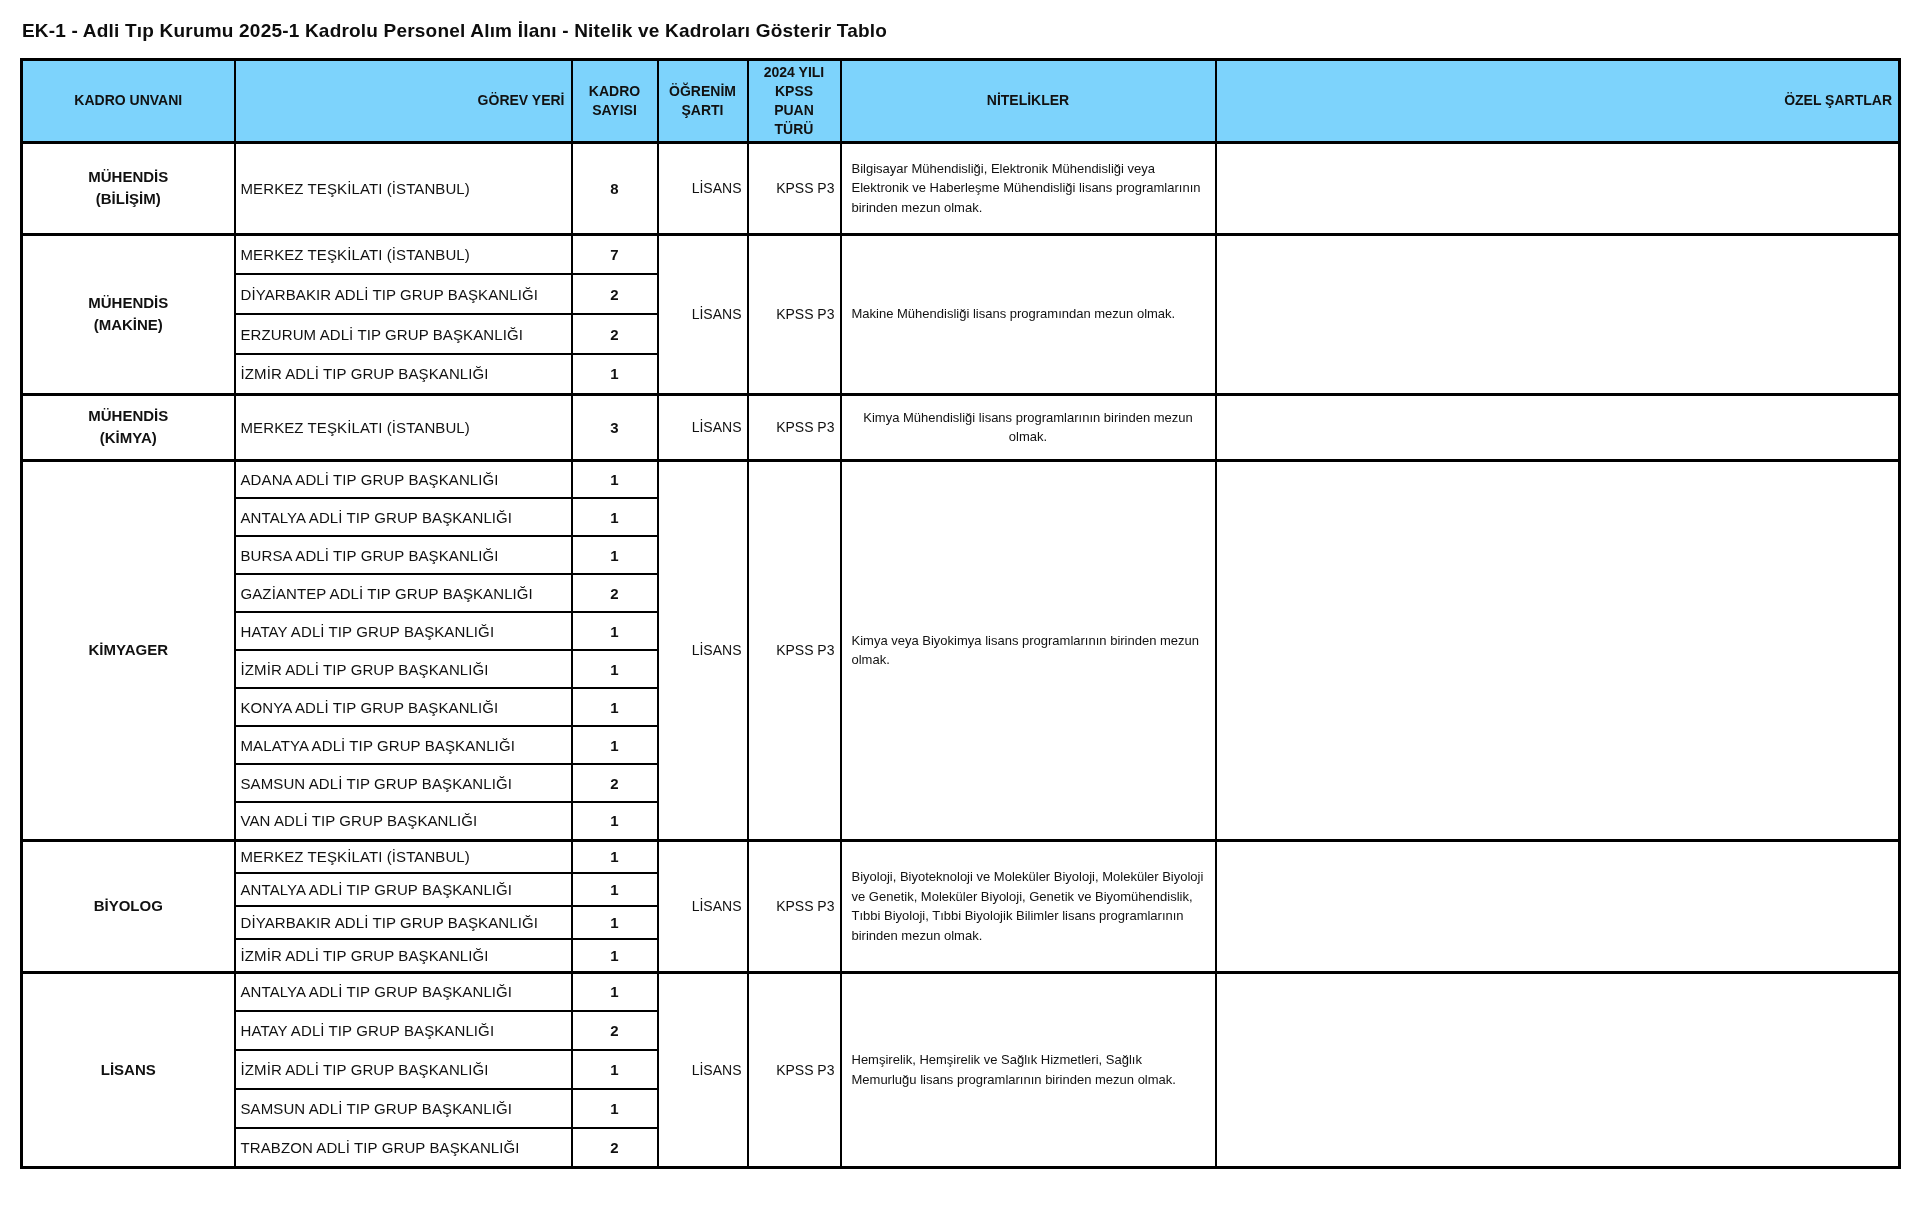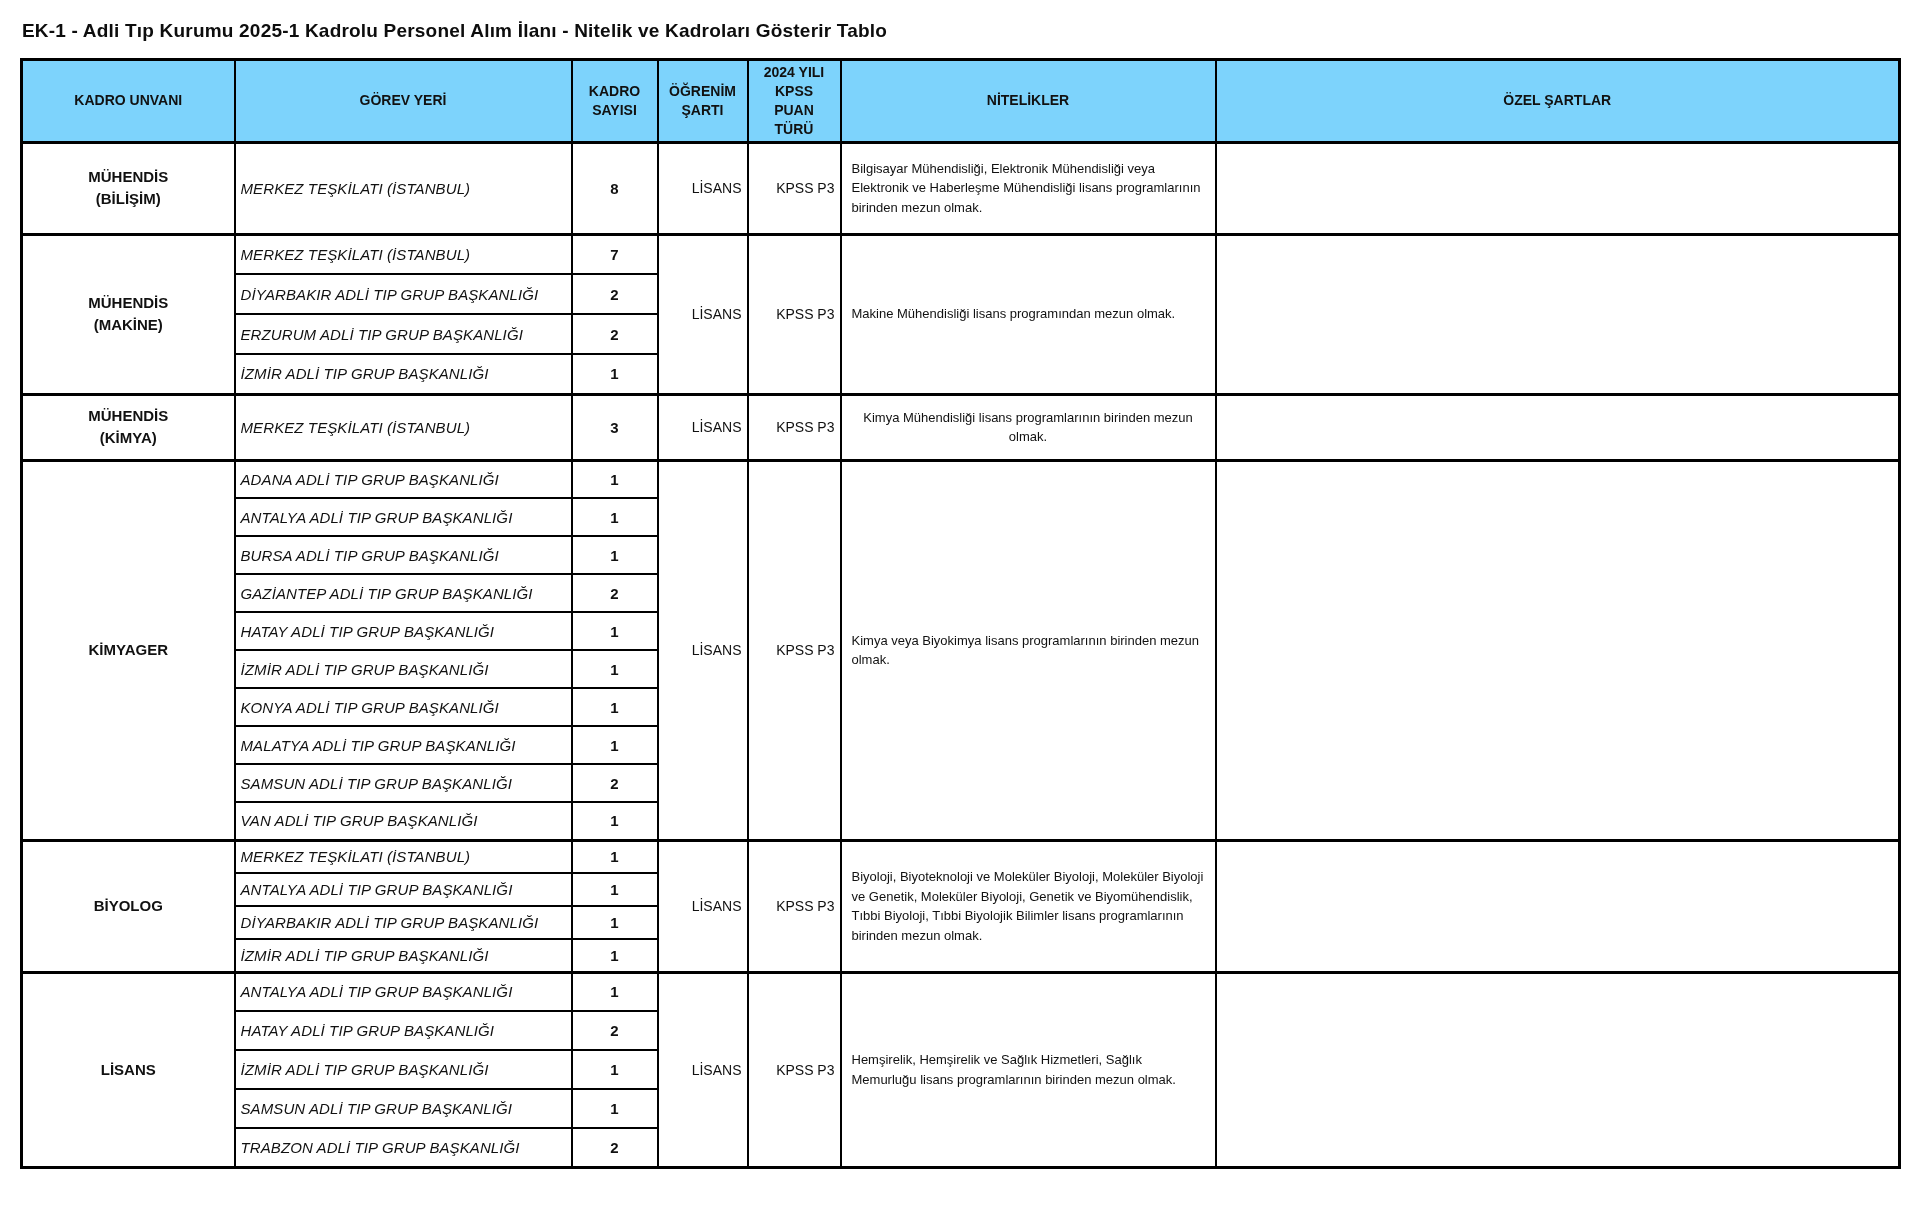--- a/index.html
+++ b/index.html
@@ -35,42 +35,41 @@
     border-bottom: 3px solid #000;
     height: 82px;
     font-size: 14px;
     font-weight: bold;
     text-align: center;
     vertical-align: middle;
     padding: 2px 6px;
     box-sizing: border-box;
     line-height: 1.35;
   }
-  thead th.col1, thead th.col6 { text-align: center; }
+  thead th.col1, thead th.col6 { text-align: right; }
   tbody td {
     border: 2px solid #000;
     vertical-align: middle;
     padding: 1px 5px;
     box-sizing: border-box;
     background: #fff;
     overflow: hidden;
   }
   tbody tr.group-start td { border-top: 3px solid #000; }
   td.unvan {
     text-align: center;
     font-weight: bold;
     font-size: 15px;
     white-space: pre-line;
     line-height: 1.45;
   }
   td.gorev {
     text-align: left;
     font-size: 15px;
     letter-spacing: 0.1px;
-    font-style: italic;
   }
   td.sayi {
     text-align: center;
     font-weight: bold;
     font-size: 15px;
   }
   td.ogrenim, td.kpss {
     text-align: right;
     font-size: 14px;
   }

